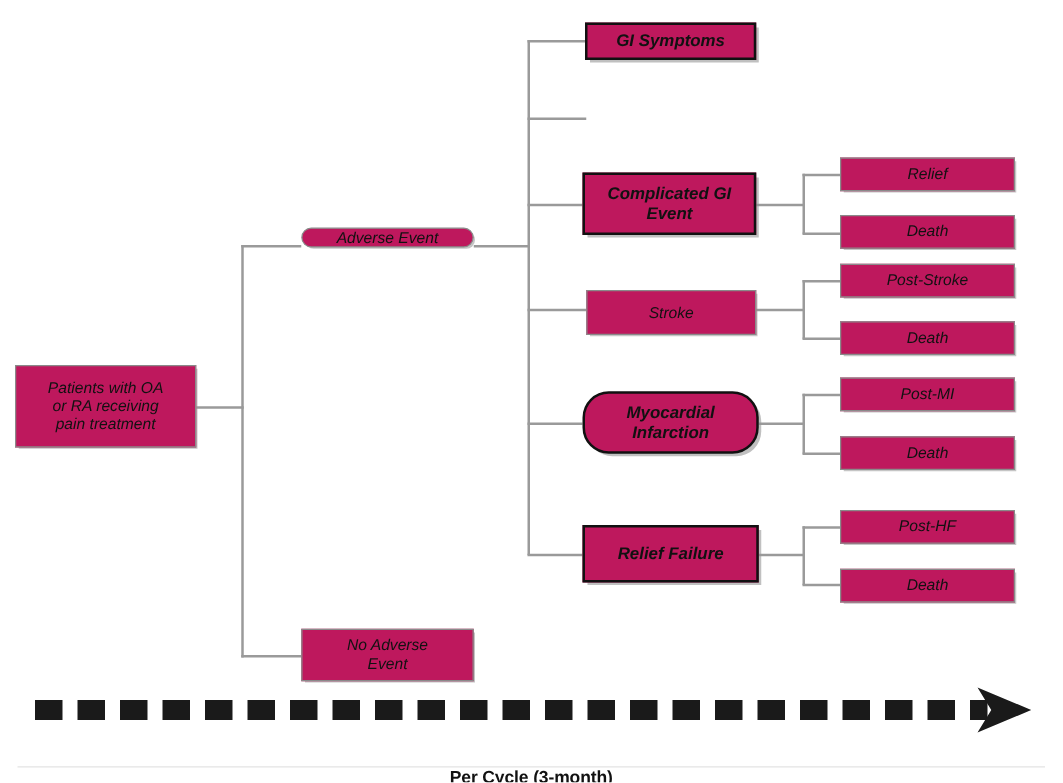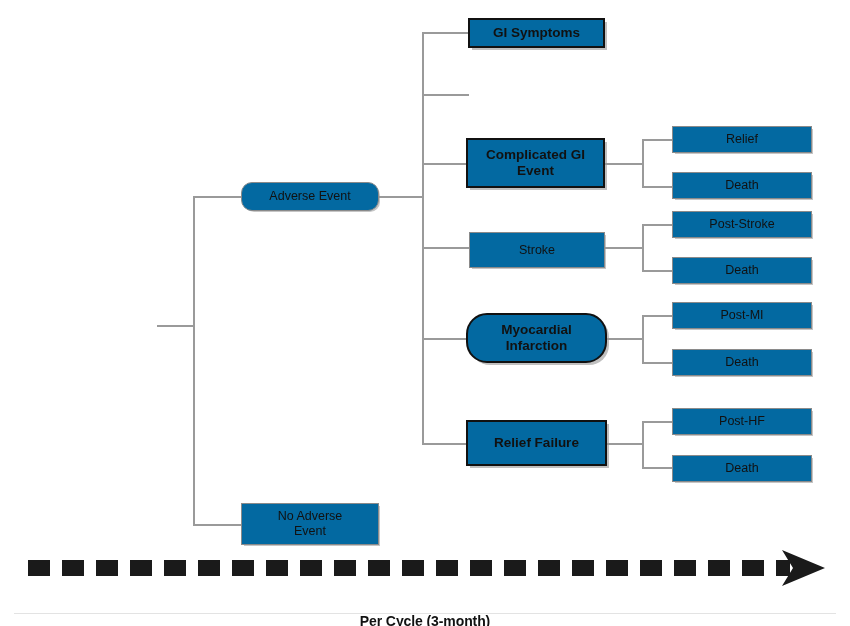--- a/index.html
+++ b/index.html
@@ -15,28 +15,29 @@
     width: 850px;
     height: 626px;
     background: #ffffff;
     overflow: hidden;
   }
 
   
   .node {
     position: absolute;
     box-sizing: border-box;
-    background: #0369a1;
+    background: #be185d;
     display: flex;
     align-items: center;
     justify-content: center;
     text-align: center;
     color: #111111;
     line-height: 1.18;
     z-index: 3;
+    font-style: italic;
   }
   
   .node.thin {
     border: 1px solid #8a8a8a;
     box-shadow: 2px 2px 0 -1px rgba(150,150,150,0.55);
     font-weight: normal;
     font-size: 12.5px;
   }
   
   .node.thick {
@@ -110,22 +111,27 @@
   <div class="hline" style="left:607px; top:338px; width:37px;"></div>
   <div class="vline" style="left:642px; top:315px; height:48px;"></div>
   <div class="hline" style="left:642px; top:315px; width:31px;"></div>
   <div class="hline" style="left:642px; top:362px; width:31px;"></div>
 
   <div class="hline" style="left:607px; top:443px; width:37px;"></div>
   <div class="vline" style="left:642px; top:421px; height:47px;"></div>
   <div class="hline" style="left:642px; top:421px; width:31px;"></div>
   <div class="hline" style="left:642px; top:467px; width:31px;"></div>
 
+  <div class="node thin" style="left:12px; top:292px; width:145px; height:66px;">
+    <span class="lbl">Patients with OA
+or RA receiving
+pain treatment</span>
+  </div>
 
-  <div class="node thin" style="left:241px; top:182px; width:138px; height:29px;border-radius:11px;">
+  <div class="node thin" style="left:241px; top:182px; width:138px; height:16px;border-radius:11px;">
     <span class="lbl">Adverse Event</span>
   </div>
   <div class="node thin" style="left:241px; top:503px; width:138px; height:42px;">
     <span class="lbl">No Adverse
 Event</span>
   </div>
 
   <div class="node thick" style="left:468px; top:18px; width:137px; height:30px;">
     <span class="lbl">GI Symptoms</span>
   </div>

